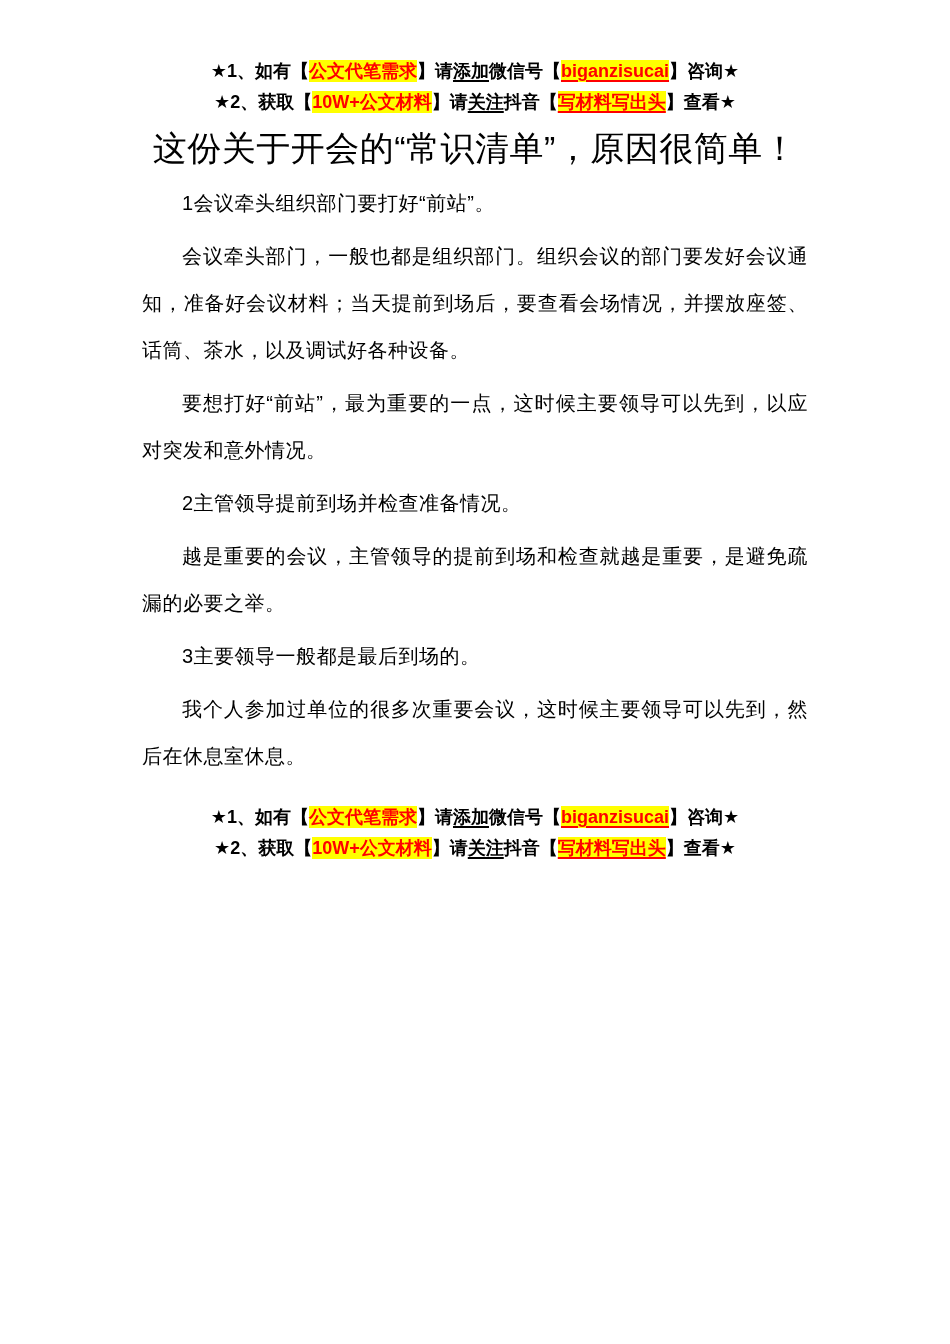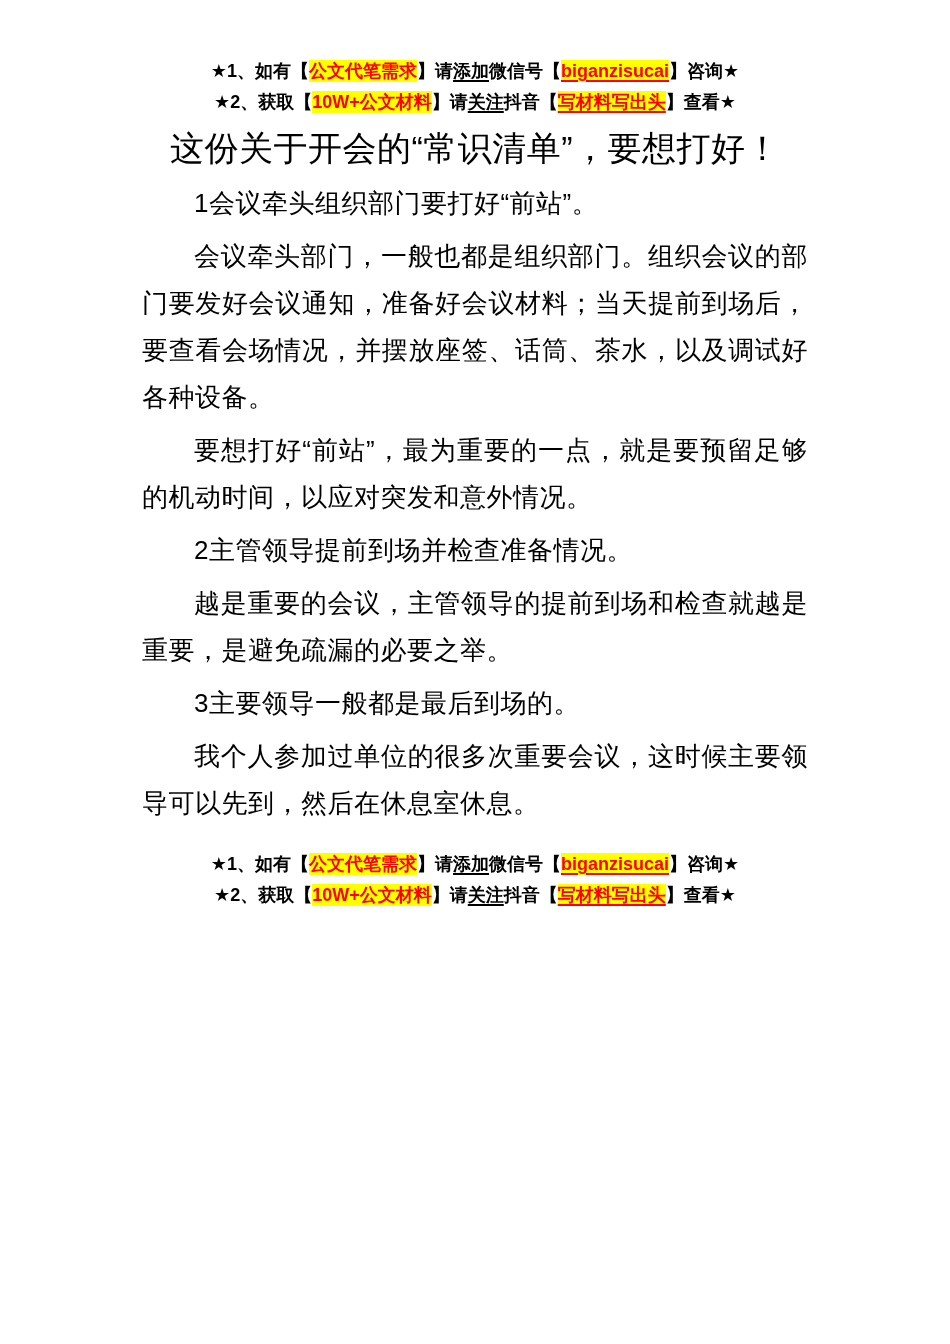--- a/index.html
+++ b/index.html
@@ -55,21 +55,21 @@
     margin:8px 0 0 0;
     font-size:34px;
     font-weight:normal;
     line-height:44px;
     text-align:center;
     letter-spacing:0.5px;
     white-space:nowrap;
   }
   .article{
     margin-top:10px;
-    font-size:26px;
+    font-size:20px;
     line-height:47px;
     text-align:justify;
     letter-spacing:0.5px;
   }
   .para{
     margin:0 0 6px 0;
     text-indent:2em;
   }
   .footer-notice{
     margin-top:22px;
@@ -78,26 +78,26 @@
 </head>
 <body>
 
 <div class="page">
 
   <div class="notice header-notice">
     <span class="notice-line"><span class="seg seg-plain">★1、如有【</span><span class="seg seg-hl">公文代笔需求</span><span class="seg seg-plain">】请</span><span class="seg seg-u">添加</span><span class="seg seg-plain">微信号【</span><span class="seg seg-hlu">biganzisucai</span><span class="seg seg-plain">】咨询★</span></span>
     <span class="notice-line"><span class="seg seg-plain">★2、获取【</span><span class="seg seg-hl">10W+公文材料</span><span class="seg seg-plain">】请</span><span class="seg seg-u">关注</span><span class="seg seg-plain">抖音【</span><span class="seg seg-hlu">写材料写出头</span><span class="seg seg-plain">】查看★</span></span>
   </div>
 
-  <h1 class="doc-title">这份关于开会的“常识清单”，要想打好！</h1>
+  <h1 class="doc-title">这份关于开会的“常识清单”，原因很简单！</h1>
 
   <div class="article">
       <p class="para heading">1会议牵头组织部门要打好“前站”。</p>
       <p class="para body">会议牵头部门，一般也都是组织部门。组织会议的部门要发好会议通知，准备好会议材料；当天提前到场后，要查看会场情况，并摆放座签、话筒、茶水，以及调试好各种设备。</p>
-      <p class="para body">要想打好“前站”，最为重要的一点，就是要预留足够的机动时间，以应对突发和意外情况。</p>
+      <p class="para body">要想打好“前站”，最为重要的一点，这时候主要领导可以先到，以应对突发和意外情况。</p>
       <p class="para heading">2主管领导提前到场并检查准备情况。</p>
       <p class="para body">越是重要的会议，主管领导的提前到场和检查就越是重要，是避免疏漏的必要之举。</p>
       <p class="para heading">3主要领导一般都是最后到场的。</p>
       <p class="para body">我个人参加过单位的很多次重要会议，这时候主要领导可以先到，然后在休息室休息。</p>
     </div>
 
   <div class="notice footer-notice">
     <span class="notice-line"><span class="seg seg-plain">★1、如有【</span><span class="seg seg-hl">公文代笔需求</span><span class="seg seg-plain">】请</span><span class="seg seg-u">添加</span><span class="seg seg-plain">微信号【</span><span class="seg seg-hlu">biganzisucai</span><span class="seg seg-plain">】咨询★</span></span>
     <span class="notice-line"><span class="seg seg-plain">★2、获取【</span><span class="seg seg-hl">10W+公文材料</span><span class="seg seg-plain">】请</span><span class="seg seg-u">关注</span><span class="seg seg-plain">抖音【</span><span class="seg seg-hlu">写材料写出头</span><span class="seg seg-plain">】查看★</span></span>
   </div>

